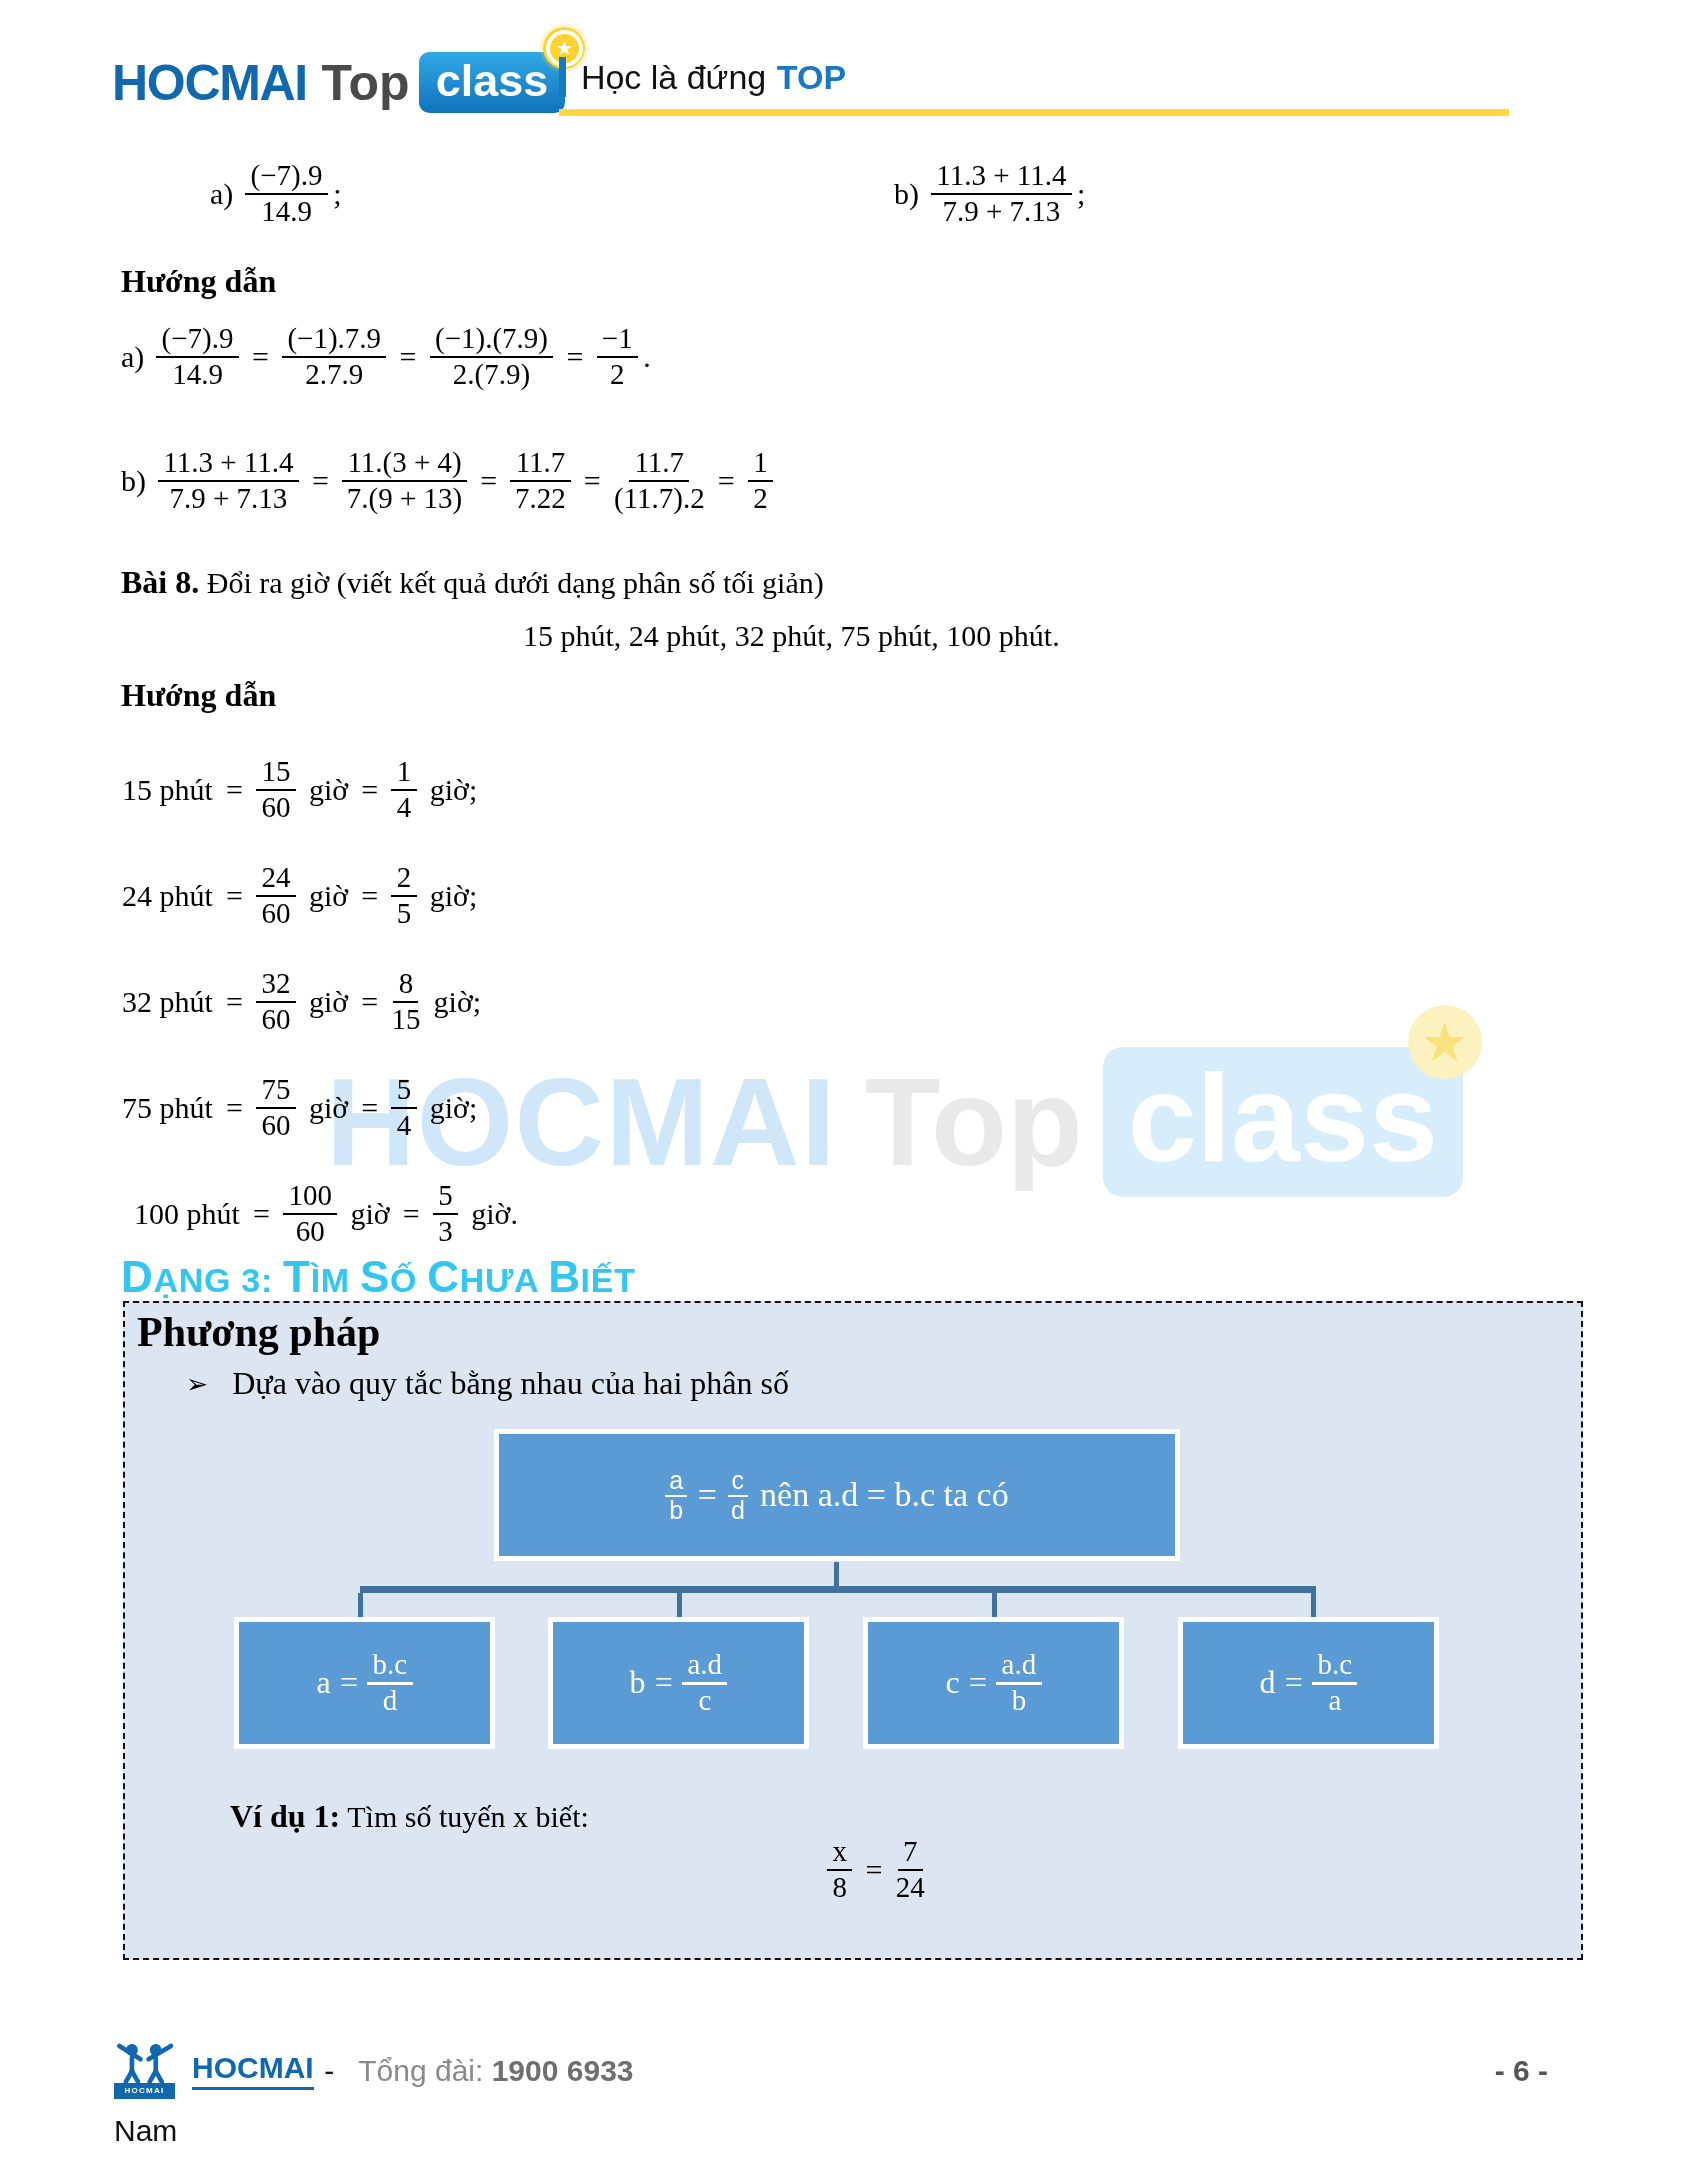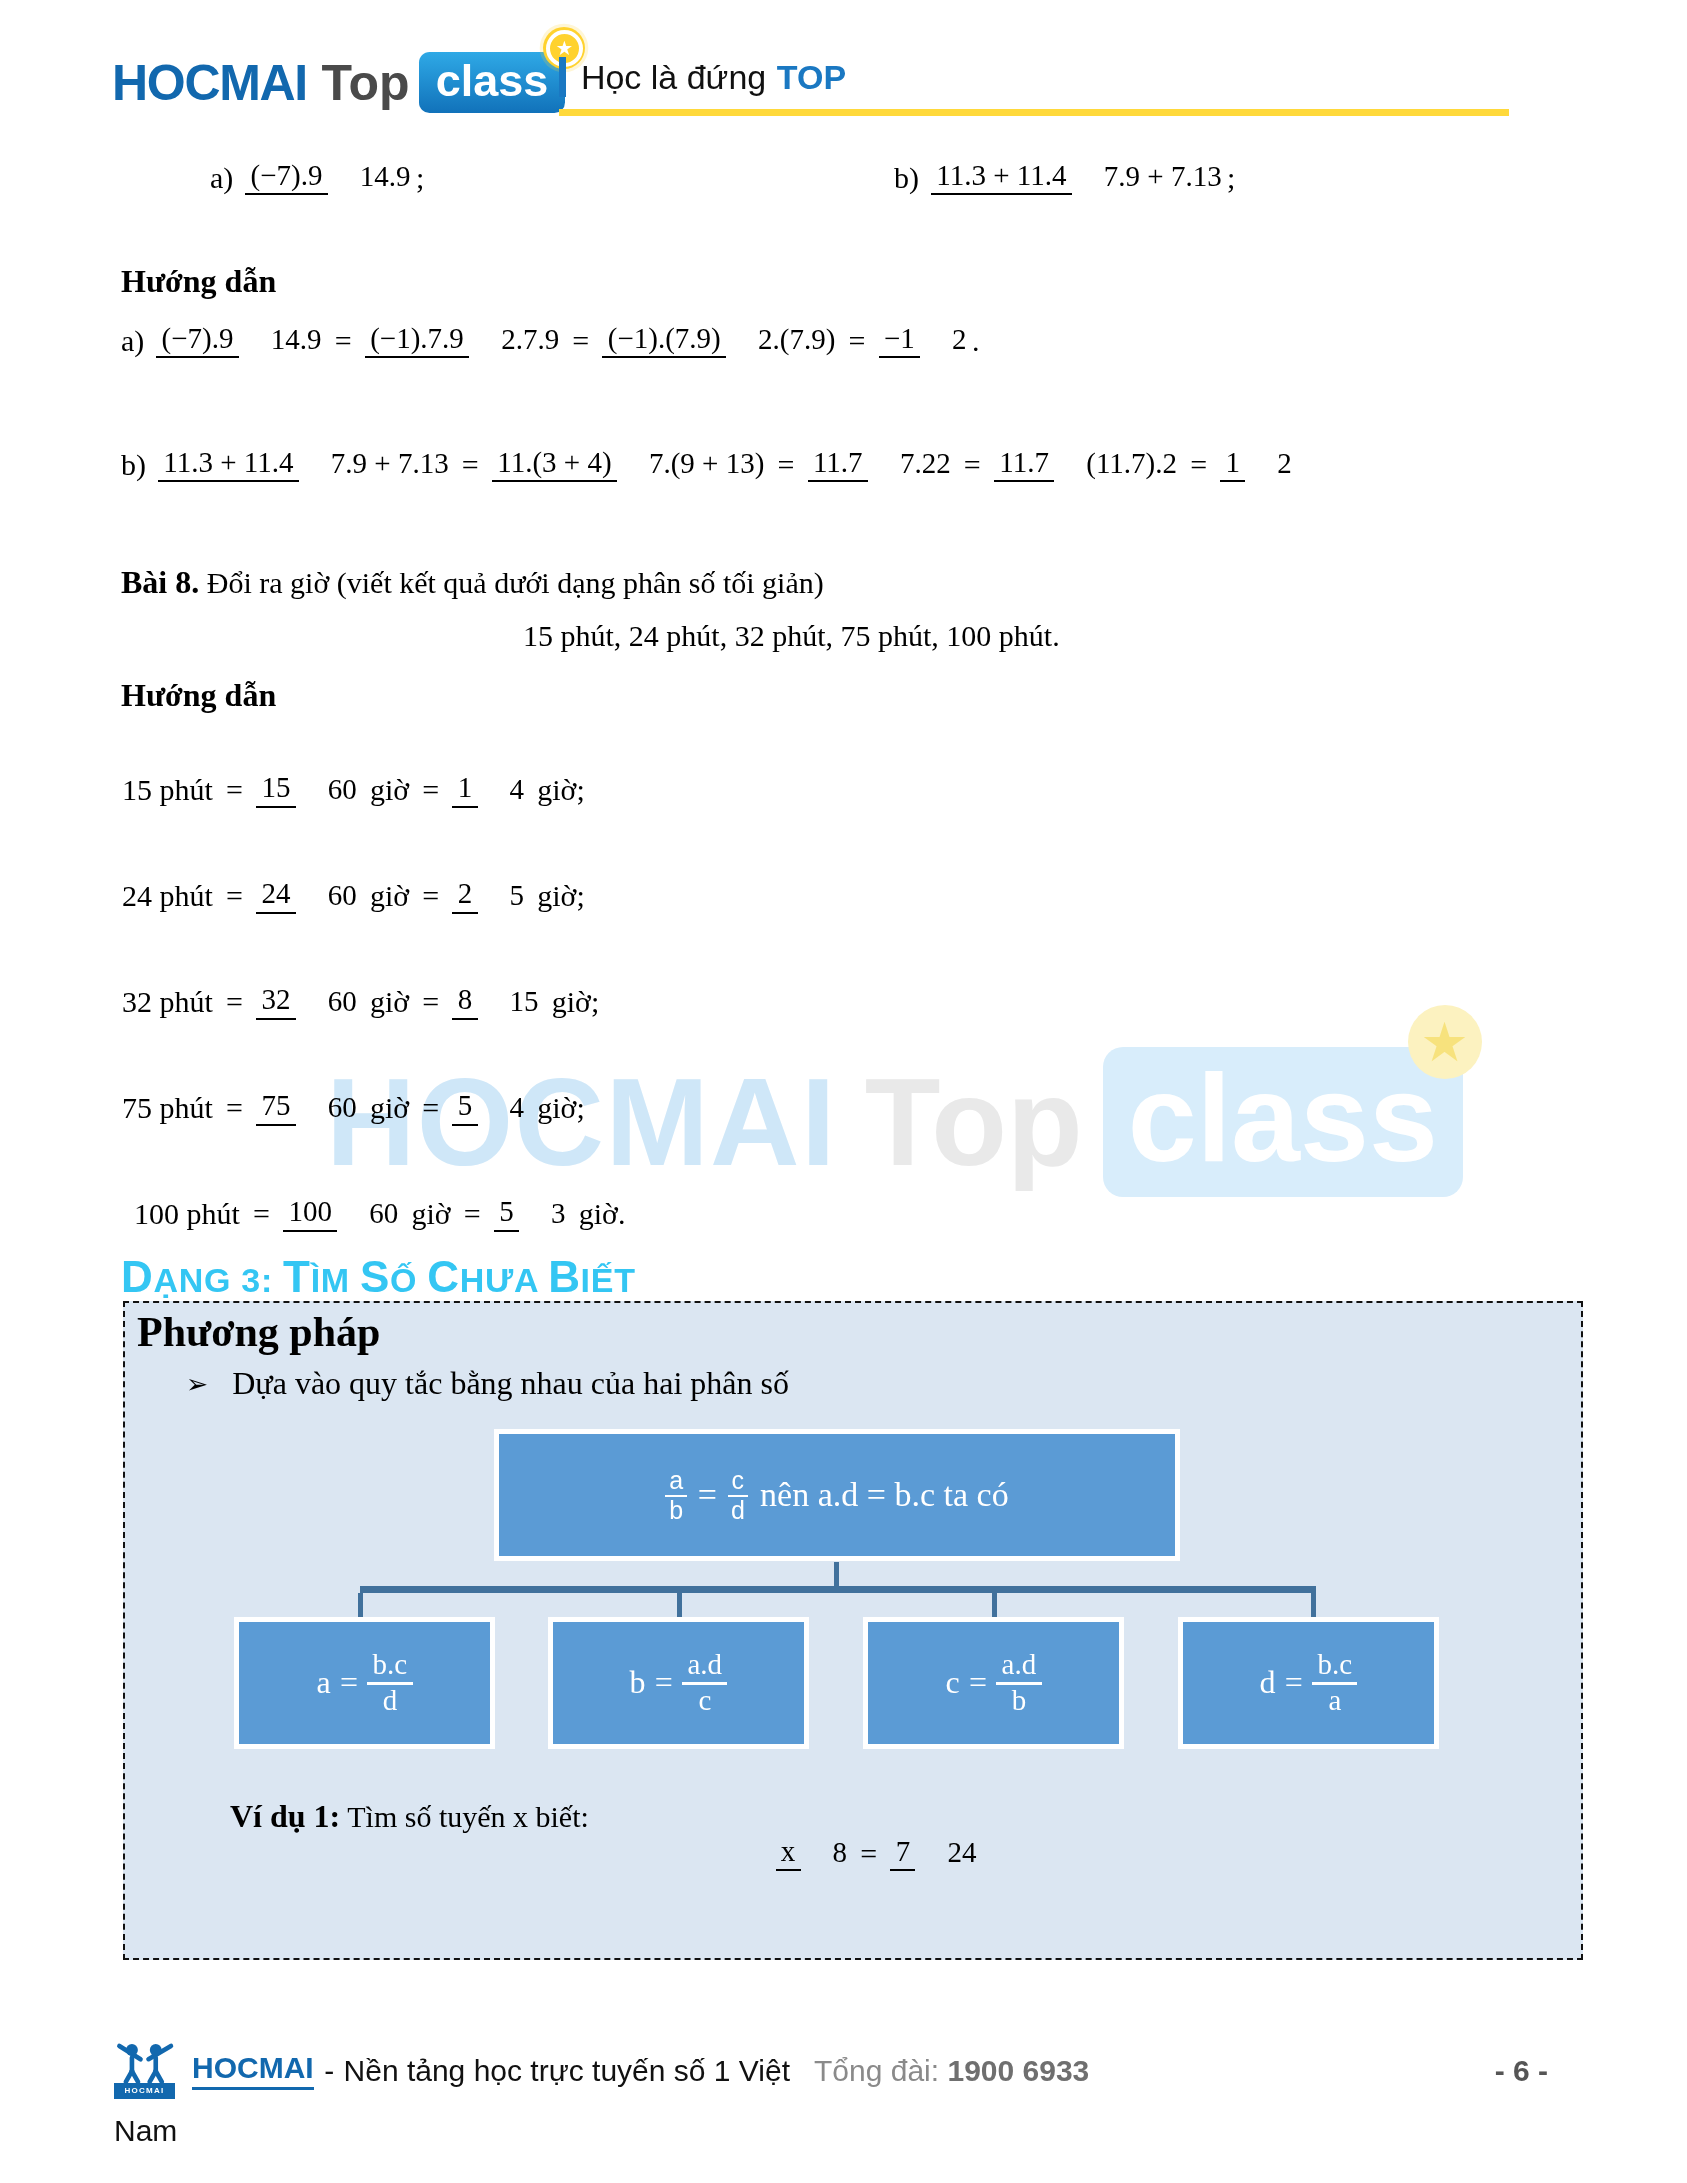--- a/index.html
+++ b/index.html
@@ -21,22 +21,22 @@
              color:#fff;font-size:17px;line-height:1;}
   .slogan{position:absolute;left:559px;top:57px;display:flex;align-items:center;
           font-family:"Liberation Sans", sans-serif;font-size:34px;}
   .slogan .bar{width:7.3px;height:40px;background:#1a78c2;margin-right:14.6px;}
   .slogan .t{color:#111;}
   .slogan .top{color:#1a78c2;font-weight:bold;margin-left:10.6px;}
   .yellow-rule{position:absolute;left:559px;top:109px;width:950px;height:6.6px;background:#ffd93b;}
 
   
   .mrow{display:flex;align-items:center;font-size:30px;}
-  .frac{display:inline-flex;flex-direction:row;text-align:center;
-        line-height:1.1;font-size:29px;gap:32px;}
+  .frac{display:inline-flex;flex-direction:column;align-items:center;text-align:center;
+        line-height:1.1;font-size:29px;}
   .frac .num{border-bottom:2.6px solid #000;padding:0 5.3px 1.3px;}
   .frac .den{padding-top:1.3px;}
   .eq{margin:0 13.2px;}
   .lab{margin-right:12px;}
   .sep{margin-left:5.3px;}
   .btitle{font-weight:bold;font-size:32px;}
 
   
   .watermark{position:absolute;left:326px;top:1047px;display:flex;align-items:center;
              font-family:"Liberation Sans", sans-serif;font-weight:bold;z-index:0;}
@@ -395,21 +395,20 @@
             <line x1="63" y1="44" x2="54" y2="60"></line>
             <line x1="63" y1="44" x2="72" y2="60"></line>
           </g>
           <circle cx="27" cy="12" r="9" fill="#1268ae"></circle>
           <circle cx="63" cy="12" r="9" fill="#1268ae"></circle>
         </svg>
         <span class="cap">HOCMAI</span>
       </span>
       <span class="f-brand">HOCMAI</span>
       <span class="f-dash">-</span>
-      <span class="f-tagline">Nền tảng học trực tuyến số 1 Việt</span>
       <span class="f-hotline">
         <span>Tổng đài:</span>
         <b>1900 6933</b>
       </span>
       <span class="f-page">- 6 -</span>
     </div>
     <div class="f-wrap">Nam</div>
 
   </div>
 </div>

